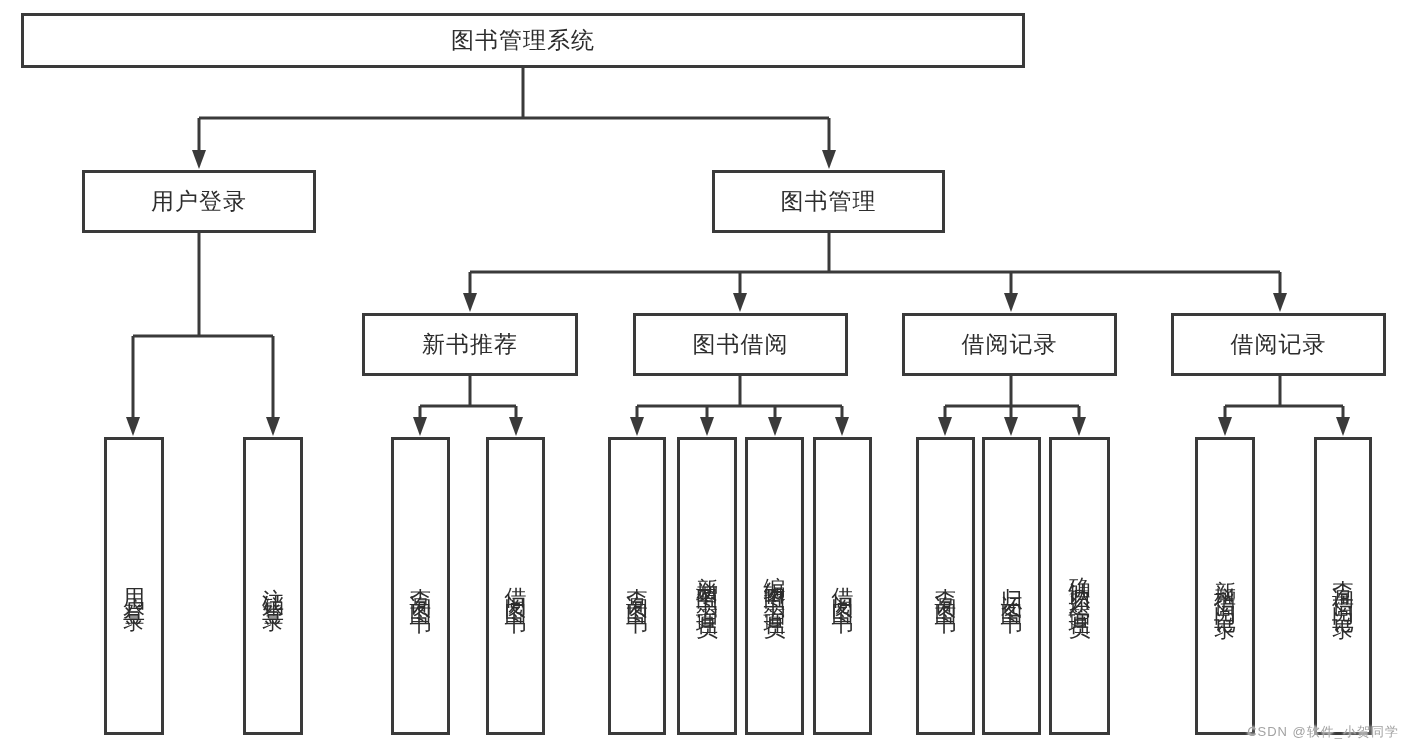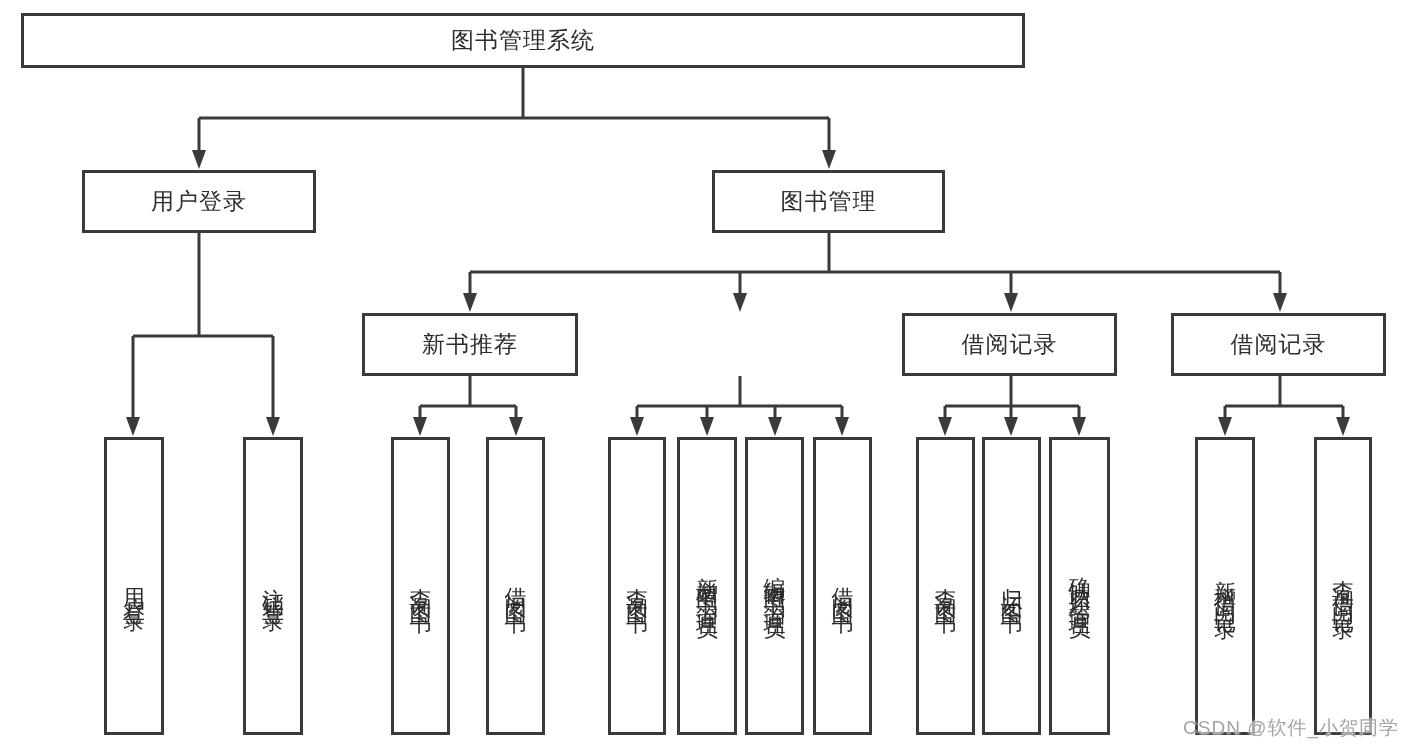--- a/index.html
+++ b/index.html
@@ -36,21 +36,21 @@
     text-orientation:mixed;
     font-size:22px;
     letter-spacing:8px;
     line-height:1;
     white-space:normal;
   }
   #watermark{
     position:absolute;
     right:6px;
     bottom:6px;
-    font-size:19px;
+    font-size:13px;
     letter-spacing:1px;
     color:var(--watermark);
     text-shadow:0 0 3px #fff,0 0 3px #fff;
     z-index:5;
   }
 </style>
 </head>
 <body>
 
 <div id="canvas">
@@ -87,20 +87,21 @@
       <polygon points="1336,417 1350,417 1343,436"></polygon>
     </g>
   </svg>
 
   <div class="node" style="left:21px;top:13px;width:1004px;height:55px;">图书管理系统</div>
 
   <div class="node" style="left:82px;top:170px;width:234px;height:63px;">用户登录</div>
   <div class="node" style="left:712px;top:170px;width:233px;height:63px;">图书管理</div>
 
   <div class="node" style="left:362px;top:313px;width:216px;height:63px;text-align:right;">新书推荐</div>
+  <div class="node" style="left:633px;top:313px;width:215px;height:63px;">图书借阅</div>
   <div class="node" style="left:902px;top:313px;width:215px;height:63px;">借阅记录</div>
   <div class="node" style="left:1171px;top:313px;width:215px;height:63px;">借阅记录</div>
 
   <div class="node leaf" style="left:104px;top:437px;width:60px;height:298px;">用户登录</div>
   <div class="node leaf" style="left:243px;top:437px;width:60px;height:298px;">注销登录</div>
 
   <div class="node leaf" style="left:391px;top:437px;width:59px;height:298px;">查询图书</div>
   <div class="node leaf" style="left:486px;top:437px;width:59px;height:298px;">借阅图书</div>
 
   <div class="node leaf" style="left:608px;top:437px;width:58px;height:298px;">查询图书</div>

